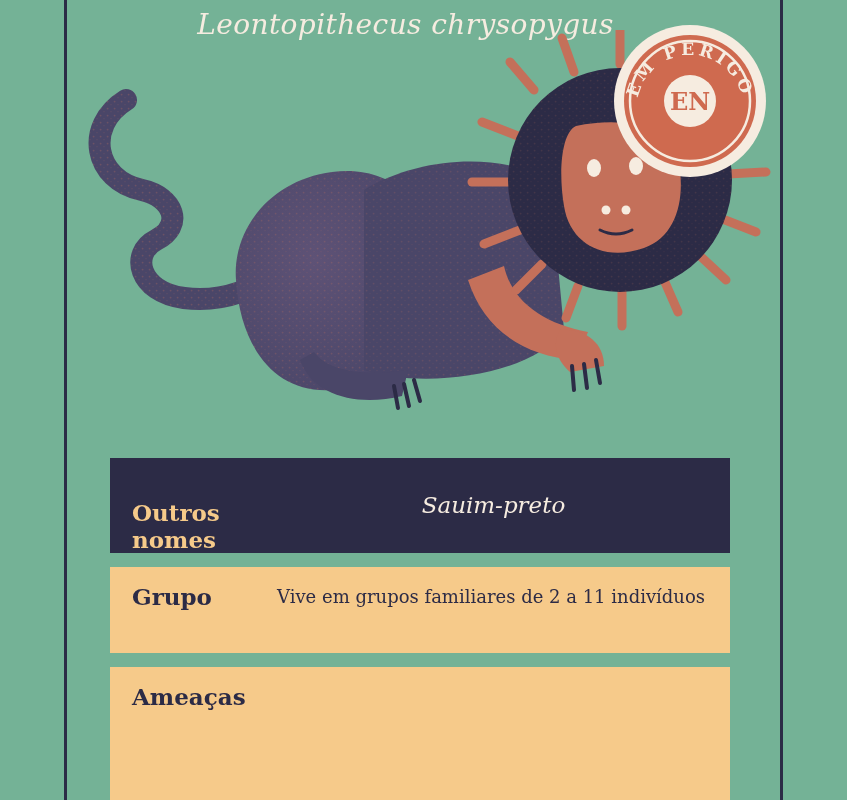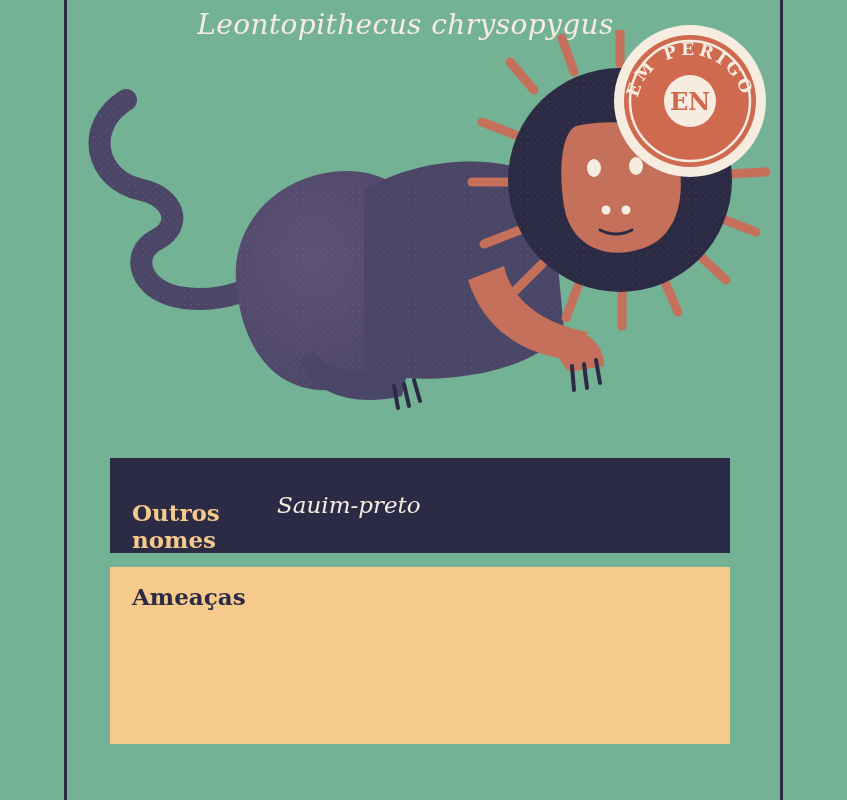--- a/index.html
+++ b/index.html
@@ -97,21 +97,21 @@
   .row.dark .row-label { color: #f6ca8a; margin-top: 41px; }
   .row.light .row-label { color: #2c2b46; }
   .row-value {
     flex: 1 1 auto;
     font-size: 18px;
     line-height: 1.5;
     font-family: "DejaVu Serif", serif;
   }
   .row.dark .row-value {
     color: #f6ece0;
-    text-align: left;
+    text-align: center;
     font-style: italic;
     font-size: 23px;
   }
   .row.light .row-value {
     color: #2c2b46;
     text-align: justify;
   }
   .row.light.tall { min-height: 128px; flex-direction: column; }
 </style>
 </head>
@@ -220,19 +220,23 @@
     </svg>
   </div>
 
   <div class="rows">
 
     <div class="row dark">
       <div class="row-label">Outros nomes</div>
       <div class="row-value">Sauim-preto</div>
     </div>
 
+    <div class="row light">
+      <div class="row-label">Grupo</div>
+      <div class="row-value">Vive em grupos familiares de 2 a 11 indivíduos</div>
+    </div>
 
     <div class="row light tall">
       <div class="row-label">Ameaças</div>
     </div>
 
   </div>
 </div>
 
 </body></html>

